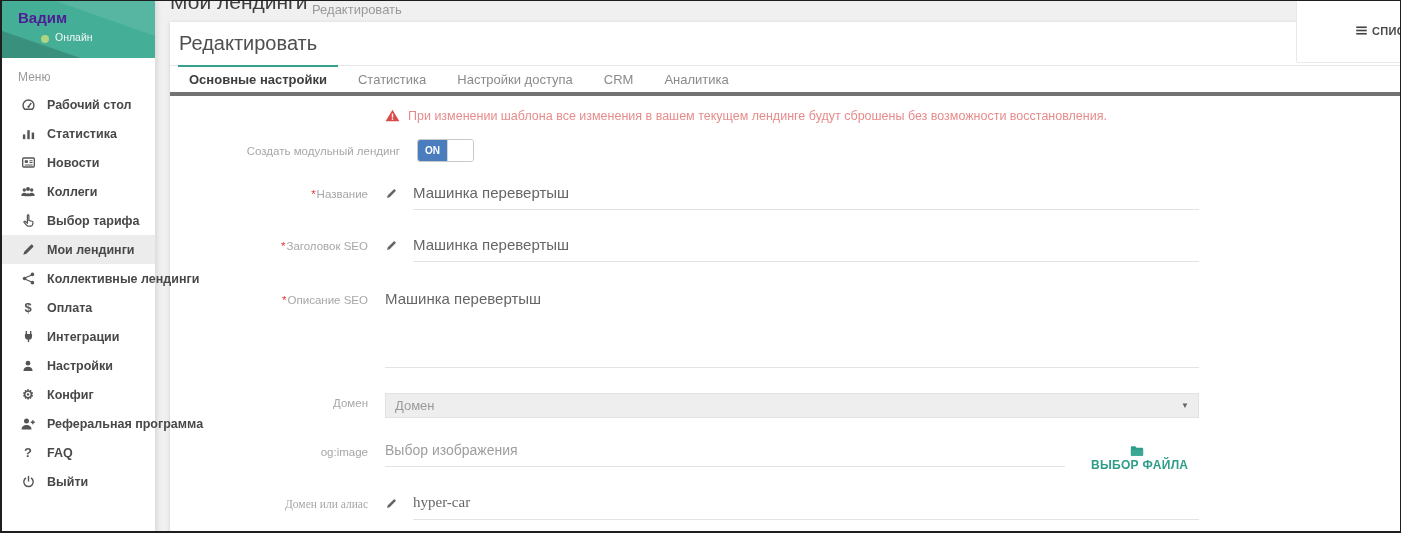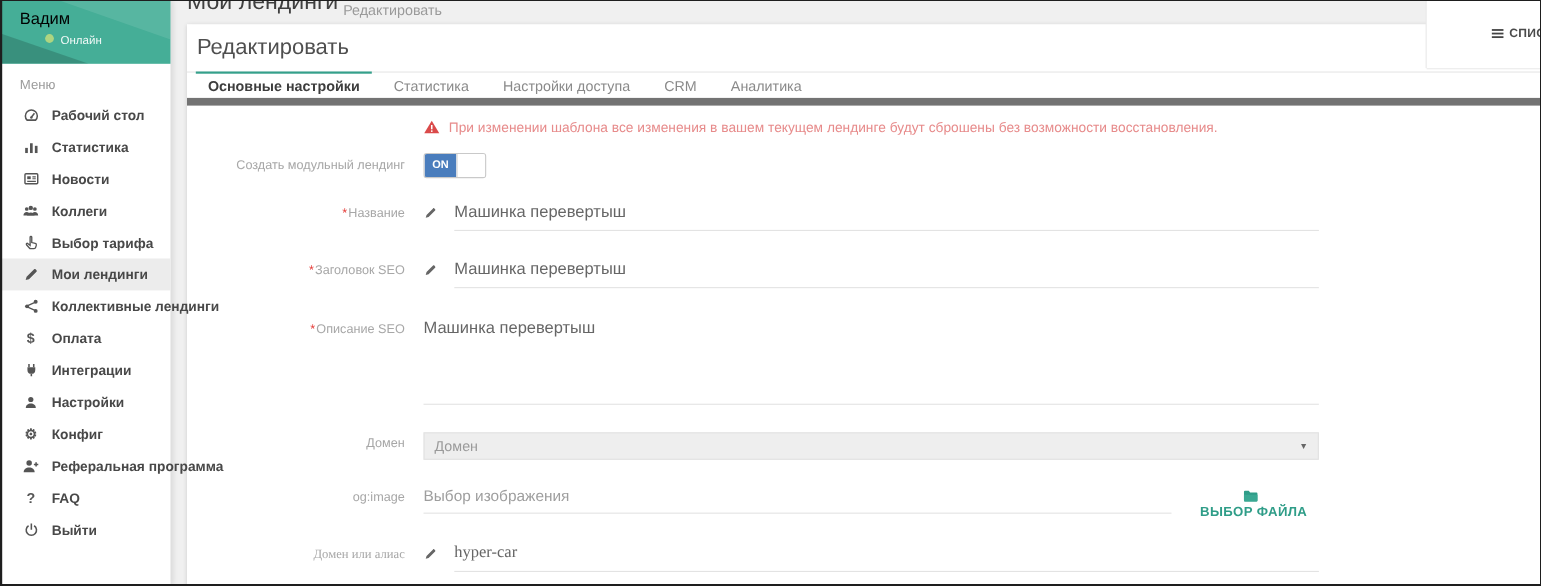--- a/index.html
+++ b/index.html
@@ -13,22 +13,22 @@
   
   .sidebar {
     position:absolute; left:0; top:0; width:155px; height:533px; background:#fff;
     box-shadow:2px 0 5px rgba(0,0,0,.10); z-index:5;
   }
   .user-panel { position:relative; height:58px; background:#45ae97; overflow:hidden; }
   .user-panel .poly-light { position:absolute; inset:0; background:rgba(255,255,255,.10);
     clip-path:polygon(34% 0, 100% 0, 100% 62%); }
   .user-panel .poly-dark { position:absolute; inset:0; background:rgba(0,0,0,.17);
     clip-path:polygon(0 52%, 52% 100%, 0 100%); }
-  .user-name { position:absolute; left:18px; top:9px; color:#000000; font-size:15px; font-weight:400; z-index:2; }
-  .user-status { position:absolute; left:18px; top:31px; display:flex; align-items:flex-start; z-index:2;padding-left:23px; }
+  .user-name { position:absolute; left:18px; top:9px; color:#4c1d95; font-size:15px; font-weight:700; z-index:2; }
+  .user-status { position:absolute; left:18px; top:31px; display:flex; align-items:flex-end; z-index:2;padding-left:23px; }
   .online-dot { width:8px; height:8px; border-radius:50%; background:#aed581; margin-right:6px; }
   .user-status span { color:rgba(255,255,255,.92); font-size:10.5px; }
   .menu-label { color:#9b9b9b; font-size:12px; padding:12px 15px 6px 18px; }
   .menu-item { display:flex; align-items:center; height:29px; padding-left:18px; cursor:pointer; }
   .menu-item.active { background:#ececec; }
   .menu-item .mi { width:20px; min-width:20px; display:inline-flex; justify-content:center; align-items:center;
     color:#555; font-size:13px; font-weight:700; }
   .menu-item .mi svg { display:block; }
   .menu-item .ml { margin-left:9px; font-size:12.5px; font-weight:600; color:#484848; white-space:nowrap; }
 
@@ -43,37 +43,37 @@
   .card-header { height:43px; display:flex; align-items:center; padding-left:9px; }
   .card-title { font-size:20px; font-weight:400; color:#4f4f4f; }
 
   .list-panel { position:absolute; right:0; top:0; width:104px; height:62px; background:#fff;
     box-shadow:-1px 0 0 #e9e9e9, 0 1px 0 #eaeaea; z-index:10; }
   .list-btn { position:absolute; left:58px; top:24px; display:flex; align-items:center; white-space:nowrap; cursor:pointer; }
   .list-btn .li-ic { margin-right:4px; display:inline-flex; }
   .list-btn .li-tx { font-size:11px; font-weight:600; color:#4a4a4a; letter-spacing:.3px; }
 
   
-  .tabs { display:flex; border-top:1px solid #e6e6e6; border-bottom:7px solid #737373; height:31px; padding-left:8px; }
+  .tabs { display:flex; border-top:1px solid #e6e6e6; border-bottom:4px solid #737373; height:31px; padding-left:8px; }
   .tab { display:flex; align-items:center; padding:0 11px; margin-right:9px; font-size:13px; color:#8a8a8a;
     cursor:pointer; border-top:2px solid transparent; margin-top:-1px; }
   .tab.active { color:#3d3d3d; font-weight:700; border-top-color:#35a08b; }
 
   
   .form { padding-top:6px; }
   .row { display:flex; }
   .lbl { width:198px; min-width:198px; text-align:right; font-size:11.5px; color:#a7a7a7; padding-top:4px; }
   .lbl .req { color:#e53935; margin-right:1px; }
   .ctrl { margin-left:17px; width:814px; display:flex; align-items:flex-start; }
 
   .warn-row { margin:6px 0 0 215px; display:flex; align-items:center; }
   .warn-row .w-ic { display:inline-flex; margin-right:8px; }
   .warn-text { font-size:12.5px; color:#e78b8b; }
 
-  .row-toggle { margin-top:16px; align-items:center; }
+  .row-toggle { margin-top:16px; align-items:center;padding-left:32px; }
   .row-toggle .lbl { padding-top:0; }
   .toggle { width:57px; height:23px; border:1px solid #c9c9c9; border-radius:3px; display:flex; overflow:hidden; cursor:pointer; background:#fff; }
   .toggle .t-on { width:29px; background:#4a7dbd; color:#fff; font-size:10px; font-weight:700;
     display:flex; align-items:center; justify-content:center; }
   .toggle .t-knob { flex:1; background:#fff; border-left:1px solid #d5d5d5; }
 
   .pencil { width:28px; min-width:28px; padding-top:3px; display:inline-flex; }
   .line-input { flex:1; border-bottom:1px solid #e3e3e3; font-size:15px; color:#666; padding-bottom:8px; cursor:text; }
   .line-input.ph { color:#9e9e9e; font-size:14px; }
 

